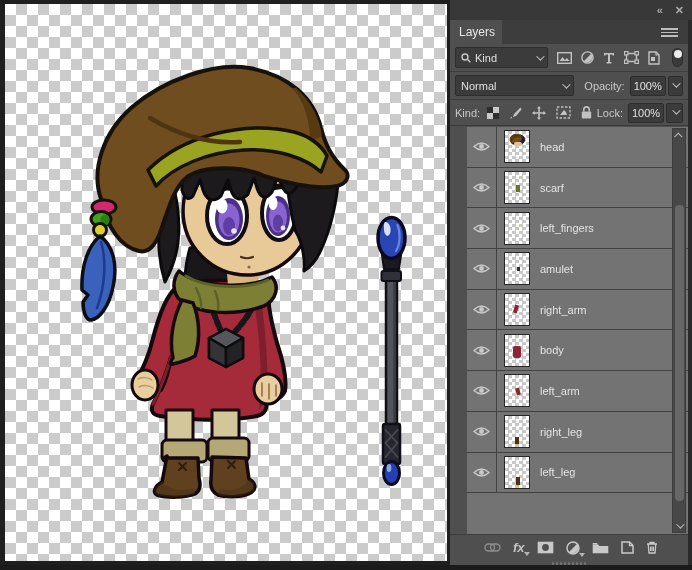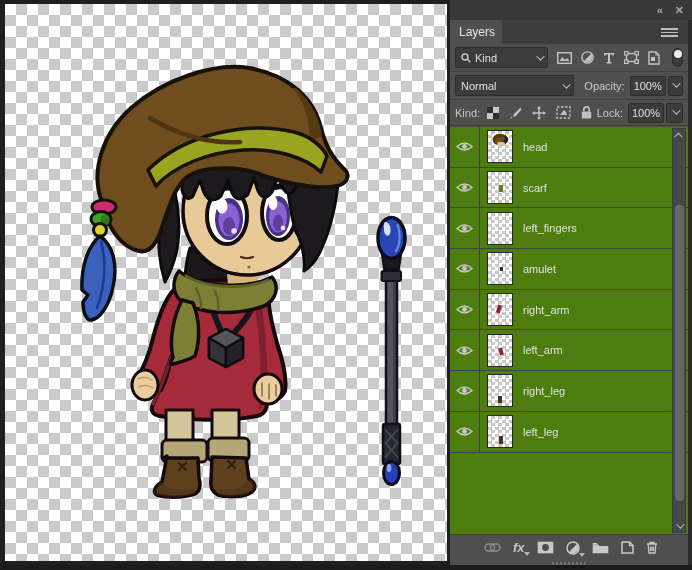--- a/index.html
+++ b/index.html
@@ -42,21 +42,21 @@
   .ficons{display:flex;align-items:center;gap:9px;margin-left:9px;flex:1;}
   .ficons svg{display:block;}
   .toggle-pill{width:11px;height:19px;background:#3a3a3a;border:1px solid #2c2c2c;border-radius:6px;
                margin-left:auto;position:relative;}
   .toggle-pill::after{content:"";position:absolute;left:0.5px;top:0.5px;width:8px;height:8px;border-radius:50%;background:#ececec;}
   .lock-icons{display:flex;align-items:center;gap:10px;margin-left:7px;}
   .lk-checker{width:12px;height:12px;background:conic-gradient(#c9c9c9 25%,#2e2e2e 25% 50%,#c9c9c9 50% 75%,#2e2e2e 75%);}
   .lock-row .lbl.fill{margin-left:auto;}
 
   
-  .list{position:absolute;top:127px;left:0;right:0;height:407px;background:#4d7c0f;overflow:hidden;}
+  .list{position:absolute;top:127px;left:17px;right:0;height:407px;background:#737373;overflow:hidden;}
   .layer-row{height:40.7px;display:flex;align-items:center;border-bottom:1px solid #424242;position:relative;}
   .layer-row.selected{background:#6a6a6a;}
   .eye-cell{width:30px;align-self:stretch;display:flex;align-items:center;justify-content:center;
             border-right:1px solid #424242;flex:none;}
   .thumb{width:26px;height:33px;margin-left:7px;flex:none;position:relative;border:1px solid #282828;
          background-color:#fff;
          background-image:conic-gradient(#c8c8c8 25%,#fff 25% 50%,#c8c8c8 50% 75%,#fff 75%);
          background-size:7px 7px;}
   .lname{margin-left:10px;color:#e3e3e3;font-size:11px;}
   .mark{position:absolute;}
@@ -371,20 +371,32 @@
       <span class="lname">right_arm</span>
     </div>
     <div class="layer-row">
       <div class="eye-cell">
         <svg width="17" height="11" viewBox="0 0 17 11">
             <path d="M1 5.5 Q8.5 -1.5 16 5.5 Q8.5 12.5 1 5.5 Z" fill="none" stroke="#c9c9c9" stroke-width="1.4"></path>
             <circle cx="8.5" cy="5.5" r="2.4" fill="#c9c9c9"></circle>
           </svg>
       </div>
       <div class="thumb">
+          <span class="mark m-body"></span>
+        </div>
+      <span class="lname">body</span>
+    </div>
+    <div class="layer-row">
+      <div class="eye-cell">
+        <svg width="17" height="11" viewBox="0 0 17 11">
+            <path d="M1 5.5 Q8.5 -1.5 16 5.5 Q8.5 12.5 1 5.5 Z" fill="none" stroke="#c9c9c9" stroke-width="1.4"></path>
+            <circle cx="8.5" cy="5.5" r="2.4" fill="#c9c9c9"></circle>
+          </svg>
+      </div>
+      <div class="thumb">
           <span class="mark m-larm"></span>
         </div>
       <span class="lname">left_arm</span>
     </div>
     <div class="layer-row">
       <div class="eye-cell">
         <svg width="17" height="11" viewBox="0 0 17 11">
             <path d="M1 5.5 Q8.5 -1.5 16 5.5 Q8.5 12.5 1 5.5 Z" fill="none" stroke="#c9c9c9" stroke-width="1.4"></path>
             <circle cx="8.5" cy="5.5" r="2.4" fill="#c9c9c9"></circle>
           </svg>

